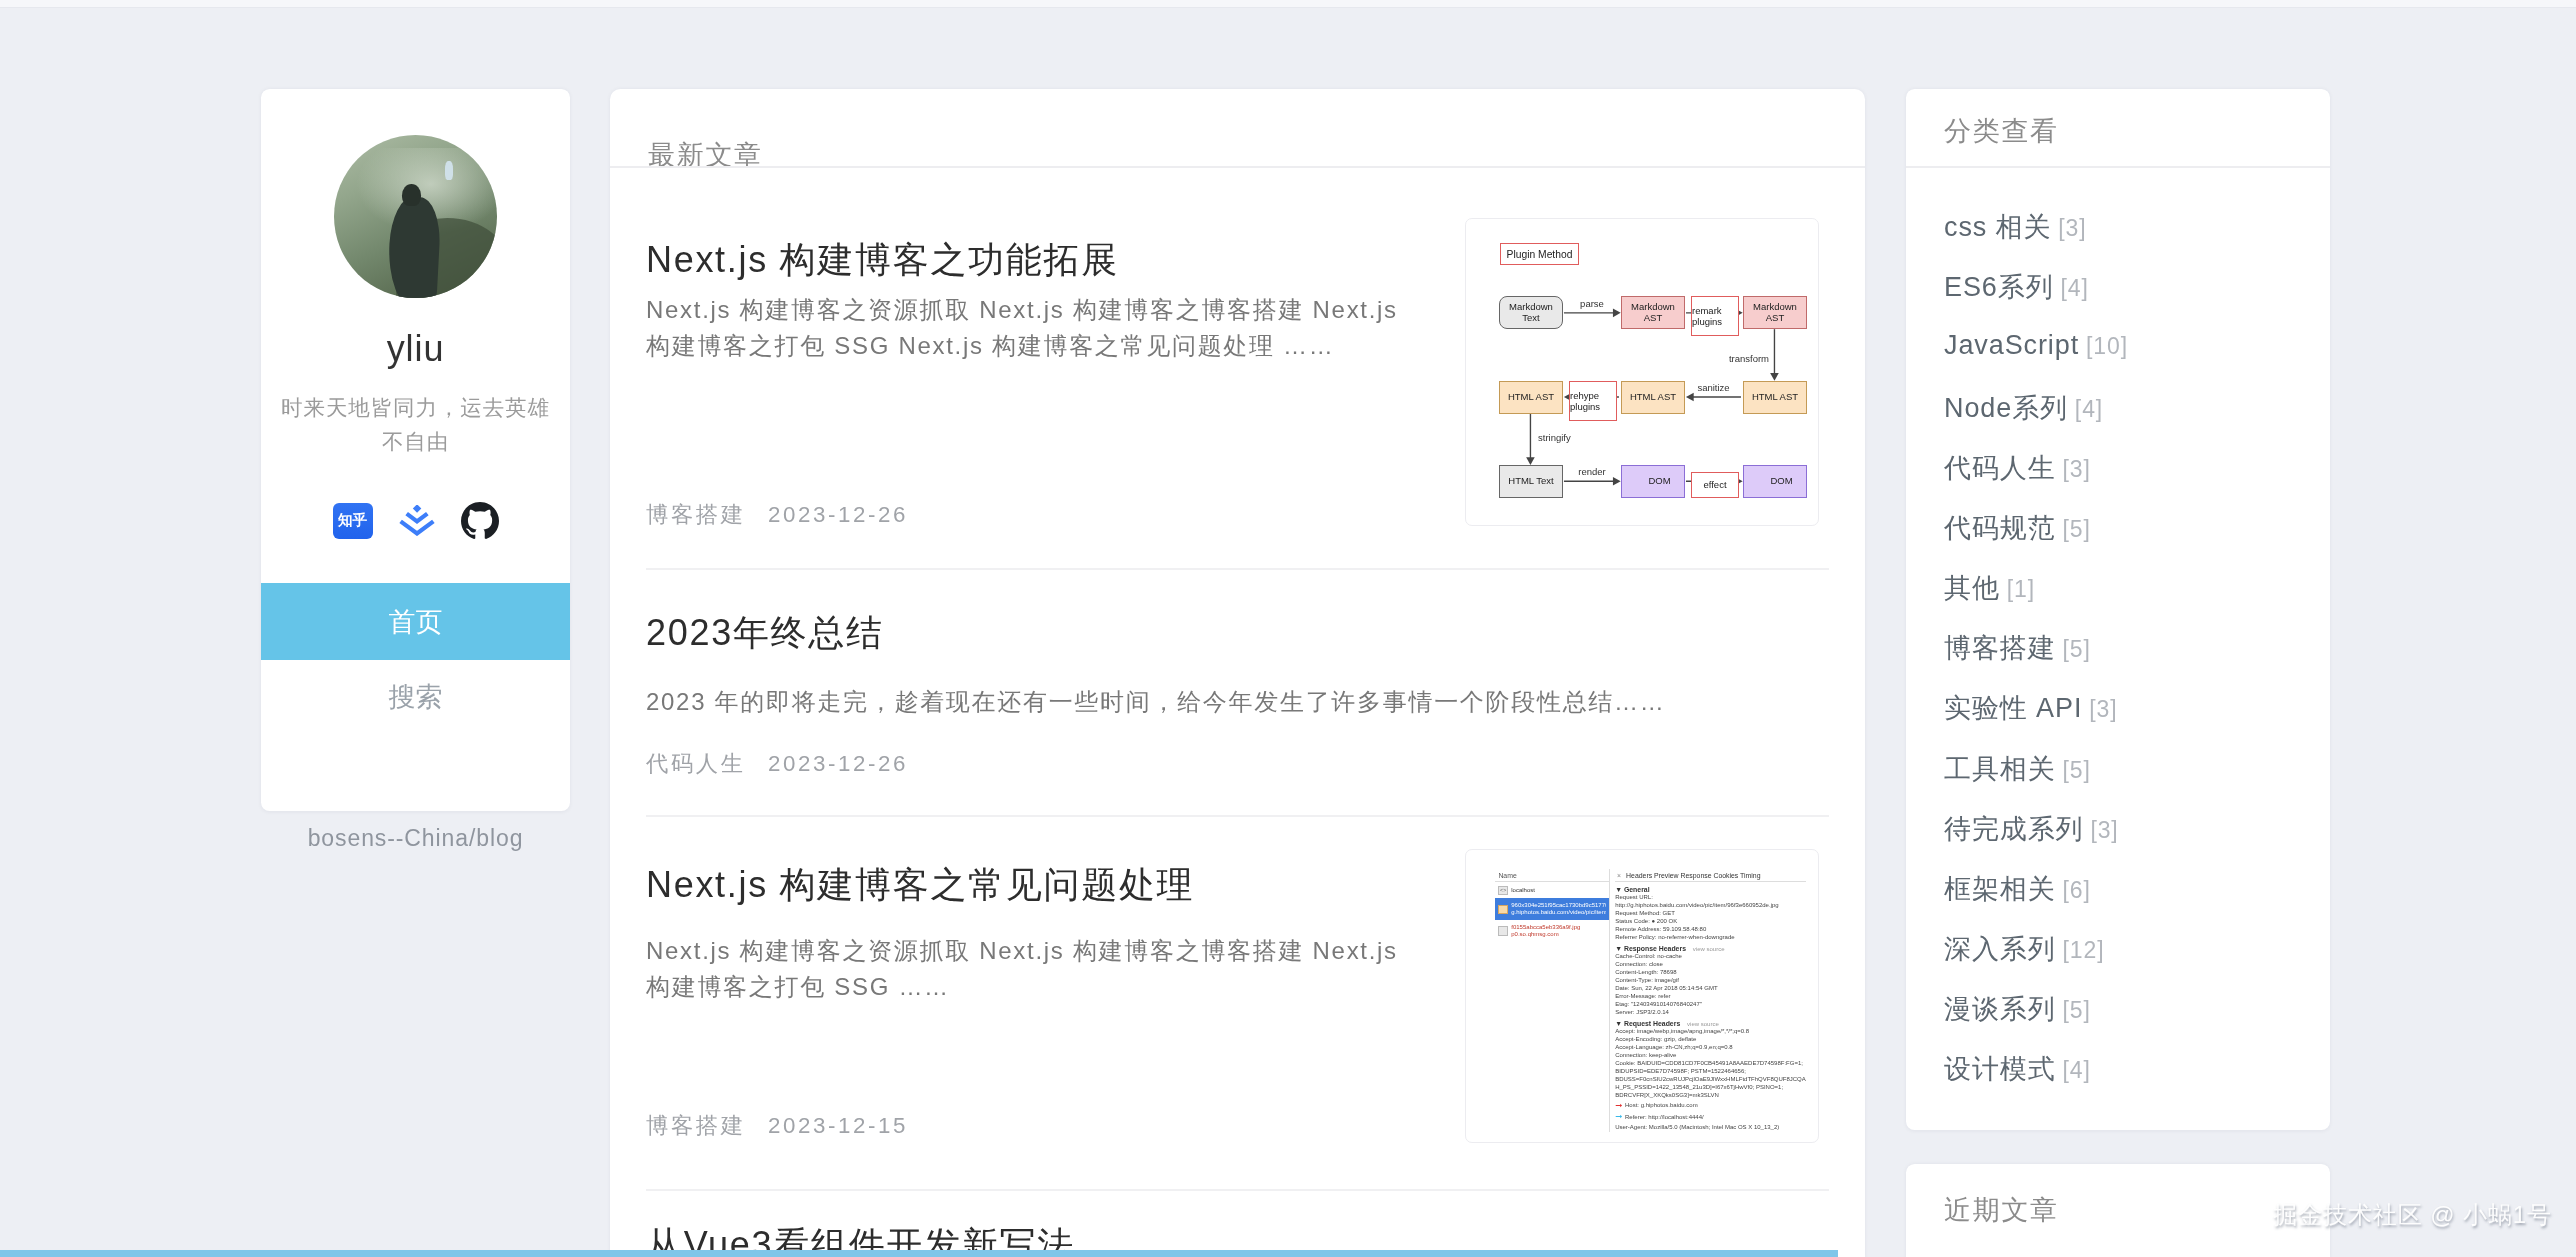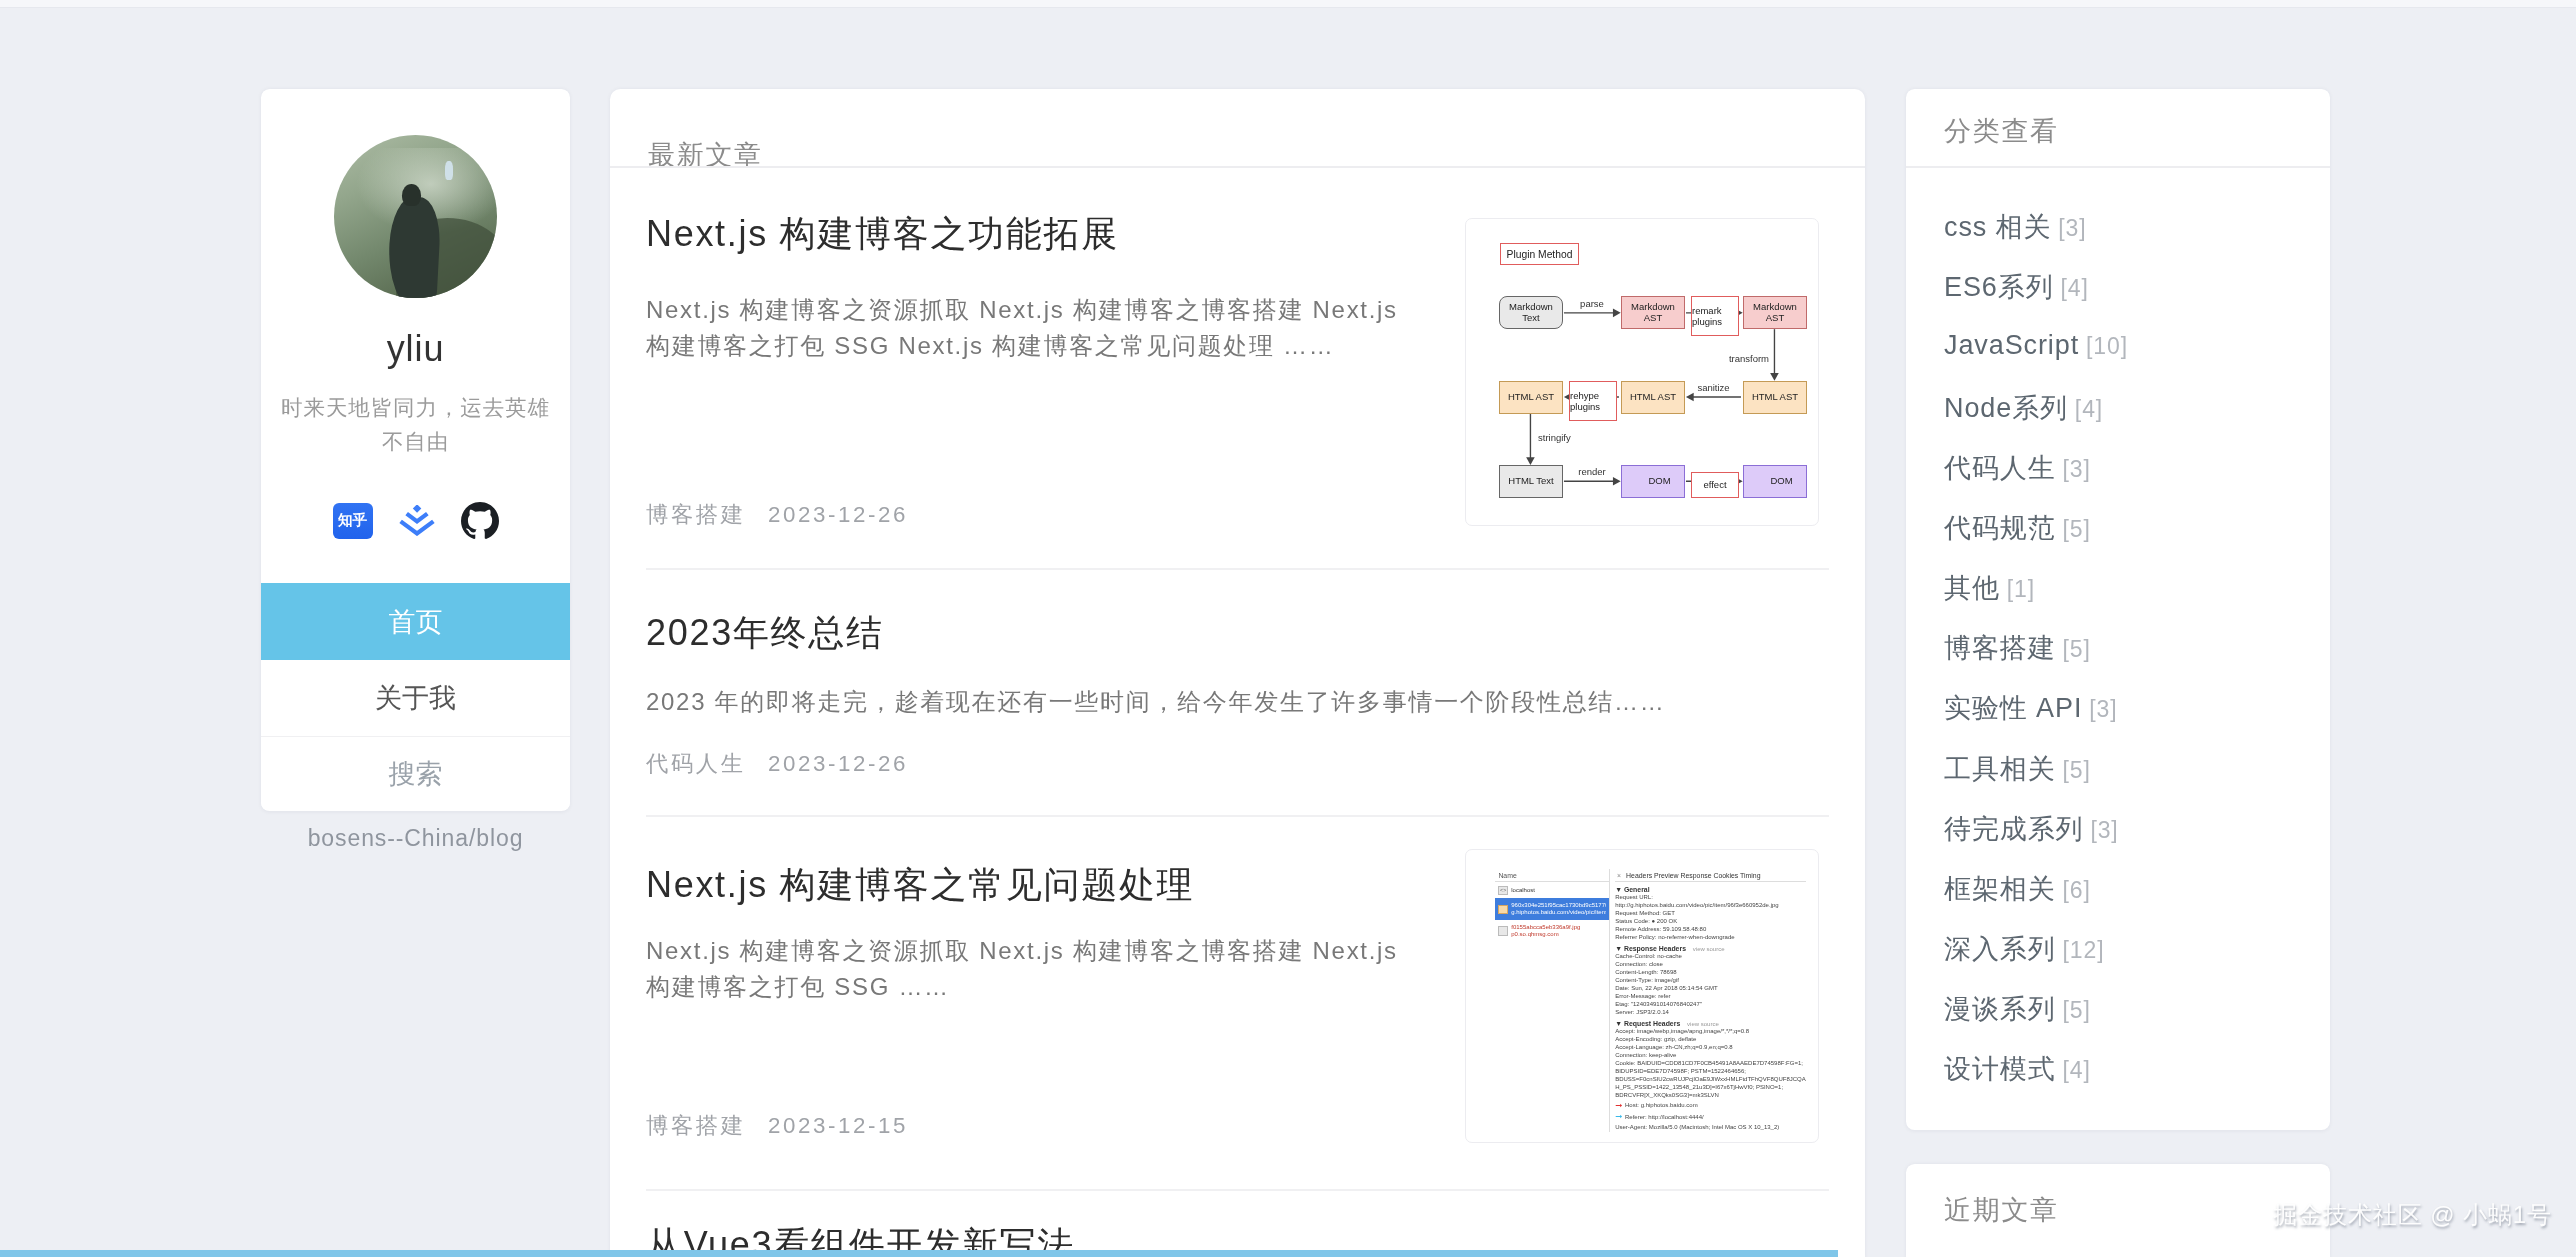--- a/index.html
+++ b/index.html
@@ -146,31 +146,30 @@
       </svg>
     </div>
     <div class="icon-btn">
       <svg width="38" height="38" viewBox="0 0 16 16">
         <path fill="#1b1f24" d="M8 0C3.58 0 0 3.58 0 8c0 3.54 2.29 6.53 5.47 7.59.4.07.55-.17.55-.38 0-.19-.01-.82-.01-1.49-2.01.37-2.53-.49-2.69-.94-.09-.23-.48-.94-.82-1.13-.28-.15-.68-.52-.01-.53.63-.01 1.08.58 1.23.82.72 1.21 1.87.87 2.33.66.07-.52.28-.87.51-1.07-1.78-.2-3.64-.89-3.64-3.95 0-.87.31-1.59.82-2.15-.08-.2-.36-1.02.08-2.12 0 0 .67-.21 2.2.82.64-.18 1.32-.27 2-.27s1.36.09 2 .27c1.53-1.04 2.2-.82 2.2-.82.44 1.1.16 1.92.08 2.12.51.56.82 1.27.82 2.15 0 3.07-1.87 3.75-3.65 3.95.29.25.54.73.54 1.48 0 1.07-.01 1.93-.01 2.2 0 .21.15.46.55.38A8.013 8.013 0 0 0 16 8c0-4.42-3.58-8-8-8z"></path>
       </svg>
     </div>
   </div>
   <div class="nav">
     <div class="nav-item active">首页</div>
-    <div class="nav-item mid">关于我</div>
     <div class="nav-item muted">搜索</div>
   </div>
 </div>
 <div class="repo-line">bosens--China/blog</div>
 
 <div class="card" id="main-card">
   <div class="main-header">最新文章</div>
   <div class="hdr-divider"></div>
 
-  <div class="art-title" style="top:121px;">Next.js 构建博客之功能拓展</div>
+  <div class="art-title" style="top:147px;">Next.js 构建博客之功能拓展</div>
   <div class="art-excerpt" style="top:203px;">Next.js 构建博客之资源抓取 Next.js 构建博客之博客搭建 Next.js 构建博客之打包 SSG Next.js 构建博客之常见问题处理 ……</div>
   <div class="art-meta" style="top:411px;">
     <span class="cat">博客搭建</span><span>2023-12-26</span>
   </div>
 
   <div class="thumb" style="top:129px; height:308px;">
     <div class="fc">
       <svg width="354" height="308" viewBox="0 0 412 358">
         <g stroke="#444" stroke-width="1.6">
           <line x1="114" y1="109" x2="176" y2="109"></line>

